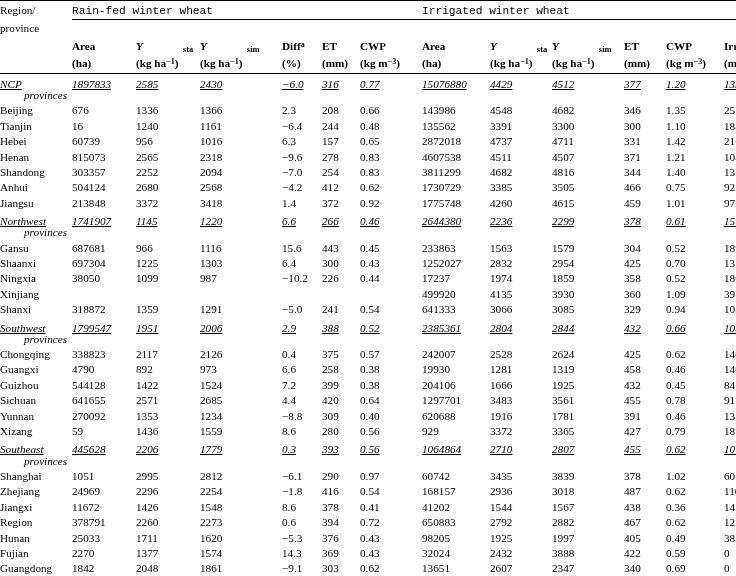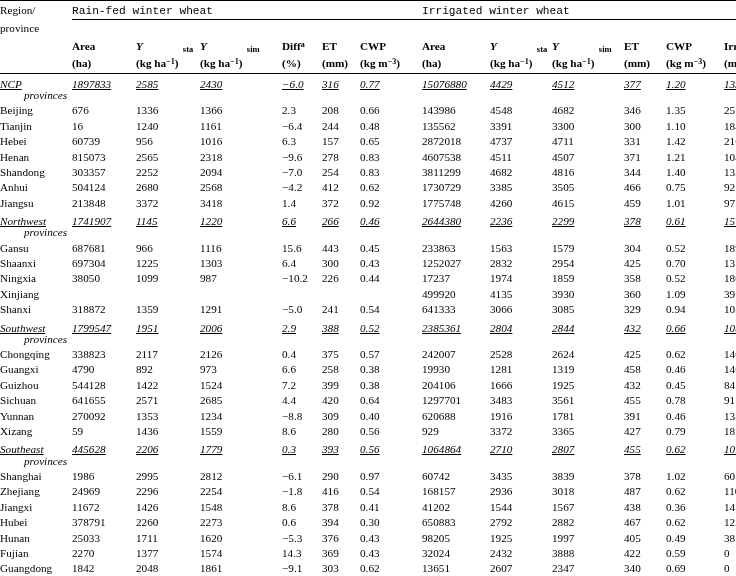--- a/index.html
+++ b/index.html
@@ -496,21 +496,21 @@
           <td class="num-left pad-r">455</td>
           <td class="num-left pad-r">0.62</td>
           <td class="num-left pad-r">101</td>
         </tr>
         <tr class="group-row-2">
           <td class="indent">provinces</td>
           <td colspan="12"></td>
         </tr>
         <tr class="data-row">
           <td>Shanghai</td>
-          <td class="num-left pad-r">1986</td>
+          <td class="num-left pad-r">1051</td>
           <td class="num-left pad-r">2995</td>
           <td class="num-left pad-r">2812</td>
           <td class="num-right pad-r">−6.1</td>
           <td class="num-left pad-r">290</td>
           <td class="num-left pad-r">0.97</td>
           <td class="num-left pad-r">60742</td>
           <td class="num-left pad-r">3435</td>
           <td class="num-left pad-r">3839</td>
           <td class="num-left pad-r">378</td>
           <td class="num-left pad-r">1.02</td>
@@ -540,27 +540,27 @@
           <td class="num-left pad-r">378</td>
           <td class="num-left pad-r">0.41</td>
           <td class="num-left pad-r">41202</td>
           <td class="num-left pad-r">1544</td>
           <td class="num-left pad-r">1567</td>
           <td class="num-left pad-r">438</td>
           <td class="num-left pad-r">0.36</td>
           <td class="num-left pad-r">14</td>
         </tr>
         <tr class="data-row">
-          <td>Hubei</td>
+          <td>Region</td>
           <td class="num-left pad-r">378791</td>
           <td class="num-left pad-r">2260</td>
           <td class="num-left pad-r">2273</td>
           <td class="num-right pad-r">0.6</td>
           <td class="num-left pad-r">394</td>
-          <td class="num-left pad-r">0.30</td>
+          <td class="num-left pad-r">0.72</td>
           <td class="num-left pad-r">650883</td>
           <td class="num-left pad-r">2792</td>
           <td class="num-left pad-r">2882</td>
           <td class="num-left pad-r">467</td>
           <td class="num-left pad-r">0.62</td>
           <td class="num-left pad-r">122</td>
         </tr>
         <tr class="data-row">
           <td>Hunan</td>
           <td class="num-left pad-r">25033</td>

